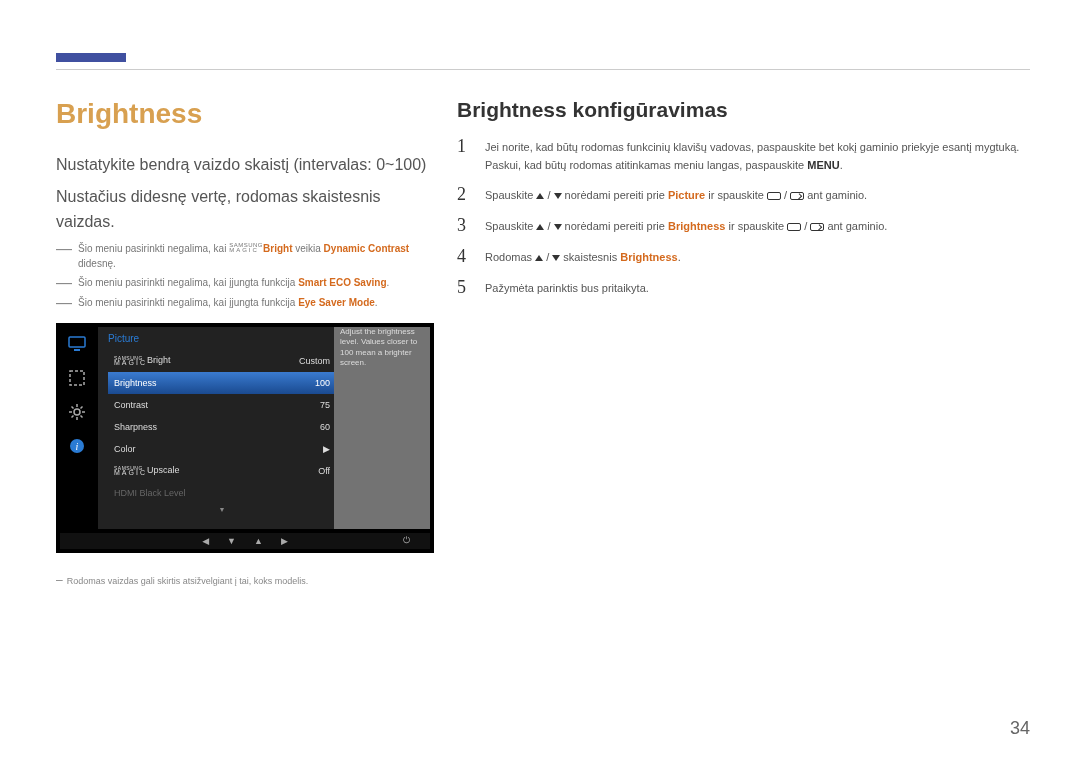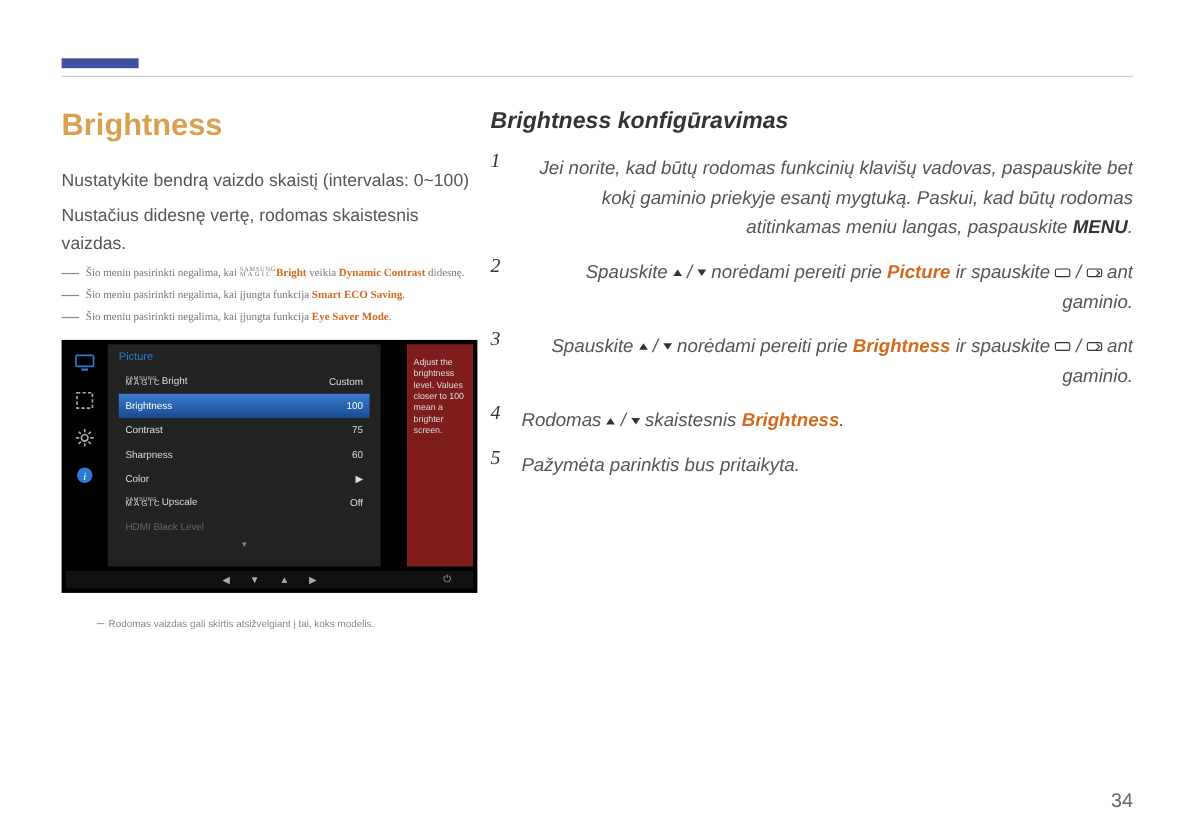--- a/index.html
+++ b/index.html
@@ -29,23 +29,22 @@
   }
   .left-col {
     position: absolute;
     top: 98px;
     left: 56px;
     width: 380px;
   }
   .right-col {
     position: absolute;
     top: 98px;
-    left: 446px;
+    left: 457px;
     right: 50px;
-    font-style: italic;
   }
   h1.brightness {
     color: #d8a050;
     font-size: 28px;
     font-weight: 600;
     margin-bottom: 22px;
   }
   h2.konfig {
     color: #333;
     font-size: 21px;
@@ -69,21 +68,20 @@
     color: #888;
     font-size: 16px;
     line-height: 1;
     flex: 0 0 14px;
     text-align: center;
   }
   .note-text {
     font-size: 10px;
     color: #777;
     line-height: 1.5;
-    font-family: Liberation Serif, serif;
   }
   .orange-b { color: #d46a1e; font-weight: 600; }
   .bold { font-weight: 700; color: #333; }
   .tiny-magic {
     font-size: 6px;
     letter-spacing: 0.5px;
     vertical-align: baseline;
     display: inline-block;
     line-height: 0.8;
   }
@@ -154,25 +152,25 @@
   }
   .osd-row.dim { color: #666; }
   .magic-label .sam { font-size: 5px; letter-spacing: 0.5px; display:block; line-height:0.8;}
   .magic-label .mag { font-size: 7px; letter-spacing: 2px; display:block; line-height:0.9;}
   .magic-label { display:inline-block; vertical-align: middle;}
   .osd-desc {
     position: absolute;
     right: 4px;
     top: 4px;
     bottom: 24px;
-    width: 60px;
-    background: #7f1d1d;
+    width: 96px;
+    background: #737373;
     color: #ddd;
     font-size: 8px;
-    padding: 12px 6px;
+    padding: 0 6px;
     line-height: 1.3;
   }
   .osd-nav {
     position: absolute;
     left: 4px;
     right: 4px;
     bottom: 4px;
     height: 16px;
     background: #111;
     display: flex;
@@ -187,21 +185,20 @@
     text-align: center;
     color: #888;
     font-size: 7px;
     margin-top: 2px;
   }
 
   .footnote {
     font-size: 9px;
     color: #888;
     margin-top: 20px;
-    margin-left: 32px;
   }
   .footnote .dash {
     font-size: 12px;
     margin-right: 4px;
   }
 
   
   .step {
     display: flex;
     align-items: flex-start;
@@ -209,25 +206,24 @@
     margin-bottom: 10px;
   }
   .step-num {
     font-size: 18px;
     color: #333;
     font-weight: 400;
     flex: 0 0 16px;
     font-family: Georgia, serif;
   }
   .step-text {
-    font-size: 17px;
+    font-size: 11px;
     color: #555;
     line-height: 1.6;
     padding-top: 3px;
-    text-align: right;
   }
   .tri {
     display: inline-block;
     width: 0; height: 0;
     vertical-align: middle;
   }
   .tri.up { border-left: 4px solid transparent; border-right: 4px solid transparent; border-bottom: 6px solid #333; }
   .tri.down { border-left: 4px solid transparent; border-right: 4px solid transparent; border-top: 6px solid #333; }
   .btn-shape {
     display: inline-block;

